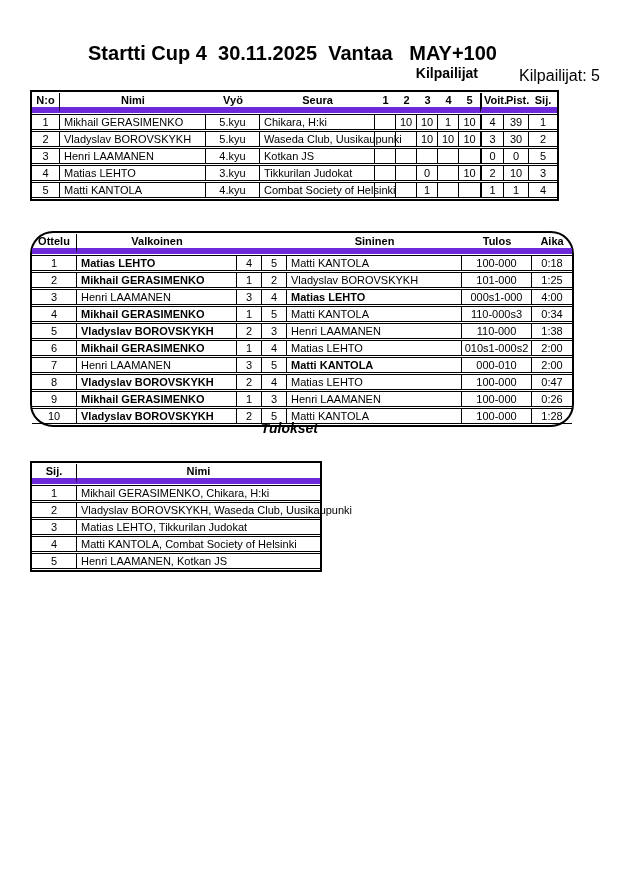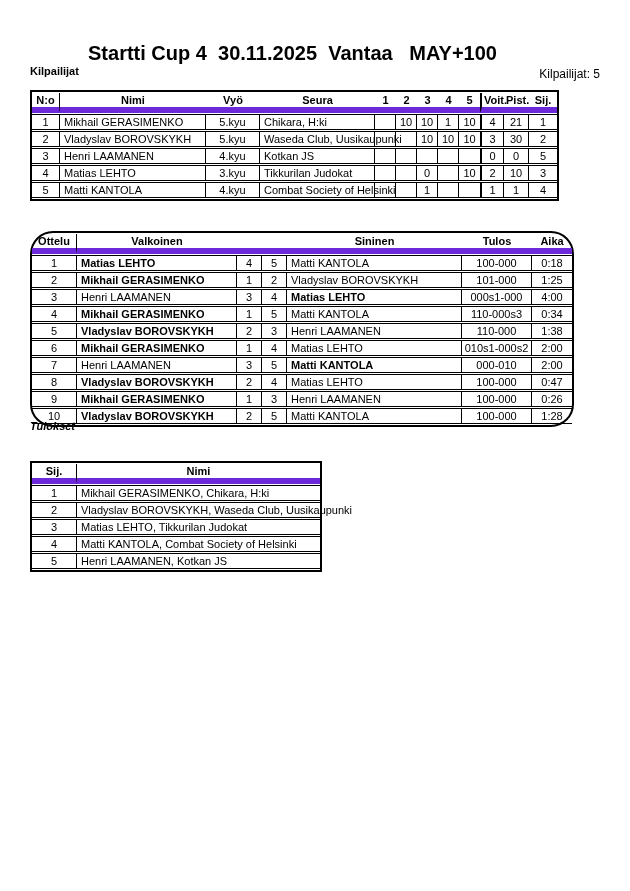--- a/index.html
+++ b/index.html
@@ -5,26 +5,26 @@
   html,body { margin:0; padding:0; background:#fff; }
   .sheet {
     position:relative; width:630px; height:891px; background:#ffffff;
     font-family:"Liberation Sans","DejaVu Sans",sans-serif; color:#000;
   }
   .page-title {
     position:absolute; top:42px; left:30px; width:525px;
     text-align:center; font-size:20px; font-weight:bold; white-space:pre;
   }
   .section-heading {
-    position:absolute; font-size:11px; font-weight:bold; text-align:left; white-space:nowrap;
+    position:absolute; font-size:14px; font-weight:bold; text-align:right; white-space:nowrap;
   }
   #competitors-heading { top:65px; left:30px; width:448px; }
   #competitors-count {
     position:absolute; top:67px; left:450px; width:150px;
-    font-size:12px; text-align:right; white-space:nowrap;
+    font-size:16px; text-align:right; white-space:nowrap;
   }
   #matches-heading { top:216px; left:30px; width:540px; }
   #results-heading  { top:420px; left:30px; width:288px;font-style:italic; }
 
   table {
     position:absolute; background:#fff;
     border:2px solid #000; border-collapse:separate; border-spacing:0 1px;
     table-layout:fixed;
   }
   #competitors-table { top:90px;  left:30px; width:529px; }
@@ -90,21 +90,21 @@
       <td>1</td>
       <td class="left">Mikhail GERASIMENKO</td>
       <td>5.kyu</td>
       <td class="left">Chikara, H:ki</td>
       <td></td>
       <td>10</td>
       <td>10</td>
       <td>1</td>
       <td class="pre-sep">10</td>
       <td class="sep-left">4</td>
-      <td>21</td>
+      <td>39</td>
       <td>1</td>
     </tr>
     <tr>
       <td>2</td>
       <td class="left">Vladyslav BOROVSKYKH</td>
       <td>5.kyu</td>
       <td class="left">Waseda Club, Uusikaupunki</td>
       <td></td>
       <td></td>
       <td>10</td>

